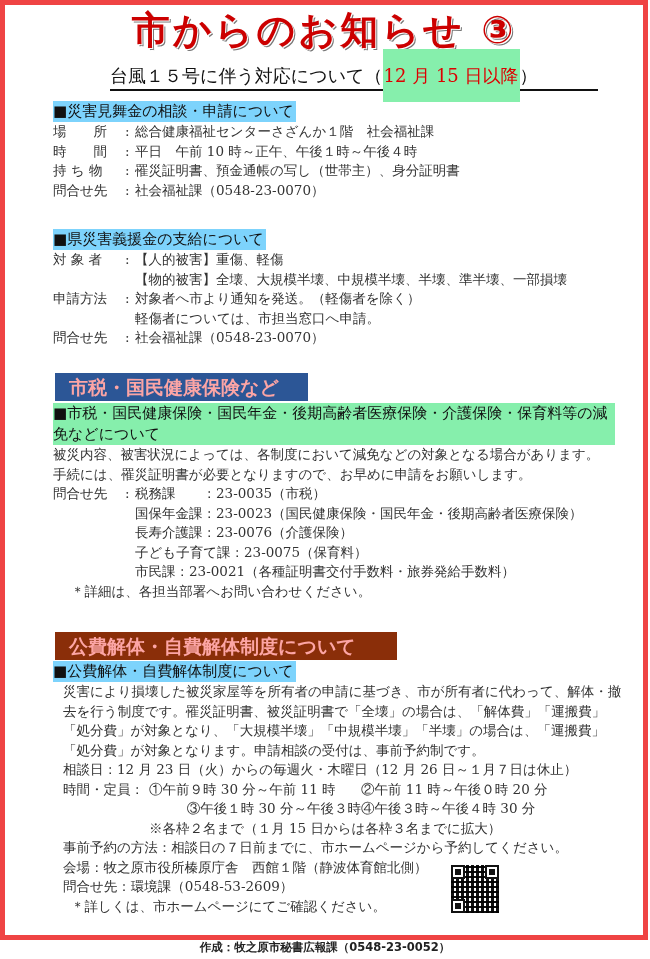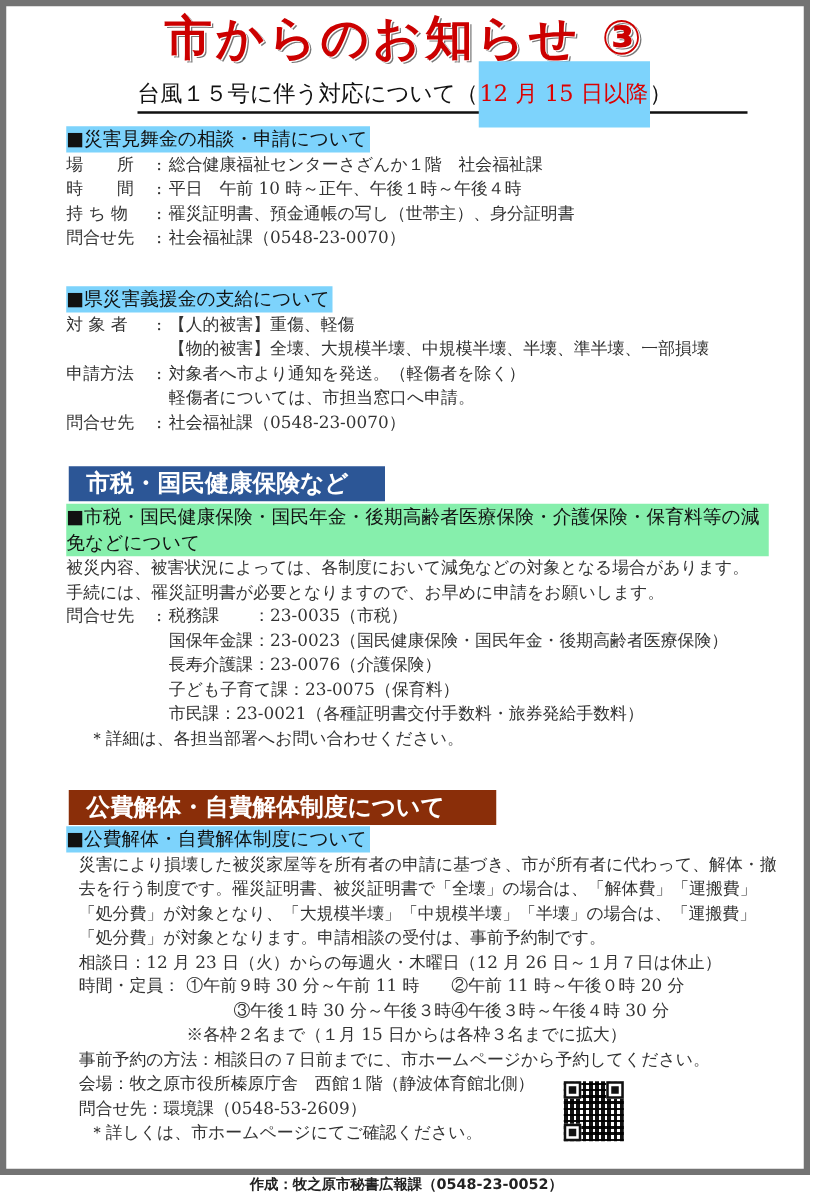--- a/index.html
+++ b/index.html
@@ -1,34 +1,34 @@
 <!DOCTYPE html>
 <html><head>
 <meta charset="utf-8">
 <style>
   html, body { margin: 0; padding: 0; background: #ffffff; }
   body { width: 650px; height: 959px; position: relative; overflow: hidden;
          font-family: "DejaVu Serif", "Liberation Serif", serif; color: #222; }
   .frame { position: absolute; left: 0; top: 0; width: 638px; height: 930px;
-           border: 5px solid #737373; background: #fff; text-decoration: underline; }
+           border: 5px solid #ef4444; background: #fff; text-decoration: underline; }
   .title { position: absolute; left: 0; right: 0; top: 2px; text-align: center;
            font-family: "DejaVu Sans", sans-serif; font-weight: bold; font-size: 38px;
            color: #cc0000; letter-spacing: 3px;
            text-shadow: 1px 1px 0 #fff, 2px 2px 0 #777; line-height: 46px; }
   .subtitle { position: absolute; left: 105px; top: 58px; width: 488px;
               font-size: 18px; line-height: 26px; border-bottom: 2px solid #111; color:#111; }
-  .subtitle .hl { background: #7dd3fc; color: #dd0000; padding: 16px 1px; text-align: center; }
+  .subtitle .hl { background: #86efac; color: #dd0000; padding: 16px 1px; text-align: center; }
   .block { position: absolute; left: 48px; font-size: 13.5px; line-height: 19.5px; color:#333; }
   .sec-head { display: inline-block; background: #7dd3fc; color: #111; font-size: 15px;
               line-height: 21px; padding: 0 2px 0 0; }
   .row { display: flex; white-space: nowrap; }
   .lbl { width: 72px; flex: none; }
   .colon { width: 10px; flex: none; }
   .indent { padding-left: 82px; }
-  .banner { position: absolute; left: 50px; color: #ffffff; font-family: "DejaVu Sans", sans-serif;
+  .banner { position: absolute; left: 50px; color: #fca5a5; font-family: "DejaVu Sans", sans-serif;
             font-weight: bold; font-size: 19px; line-height: 28px; padding: 0 14px;
             white-space: nowrap; }
   .banner.blue { background: #2c5696; top: 368px; width: 225px; }
   .banner.brown { background: #8a2e09; top: 627px; width: 314px; }
   .wide-head { display: block; background: #86efac; width: 560px; white-space: normal; }
   .para { width: 560px; white-space: normal; }
   .qr { position: absolute; left: 446px; top: 860px; width: 48px; height: 48px;
         background:
           repeating-linear-gradient(90deg, #111 0 3px, #fff 3px 5px),
           repeating-linear-gradient(0deg, #111 0 2px, #fff 2px 5px);

